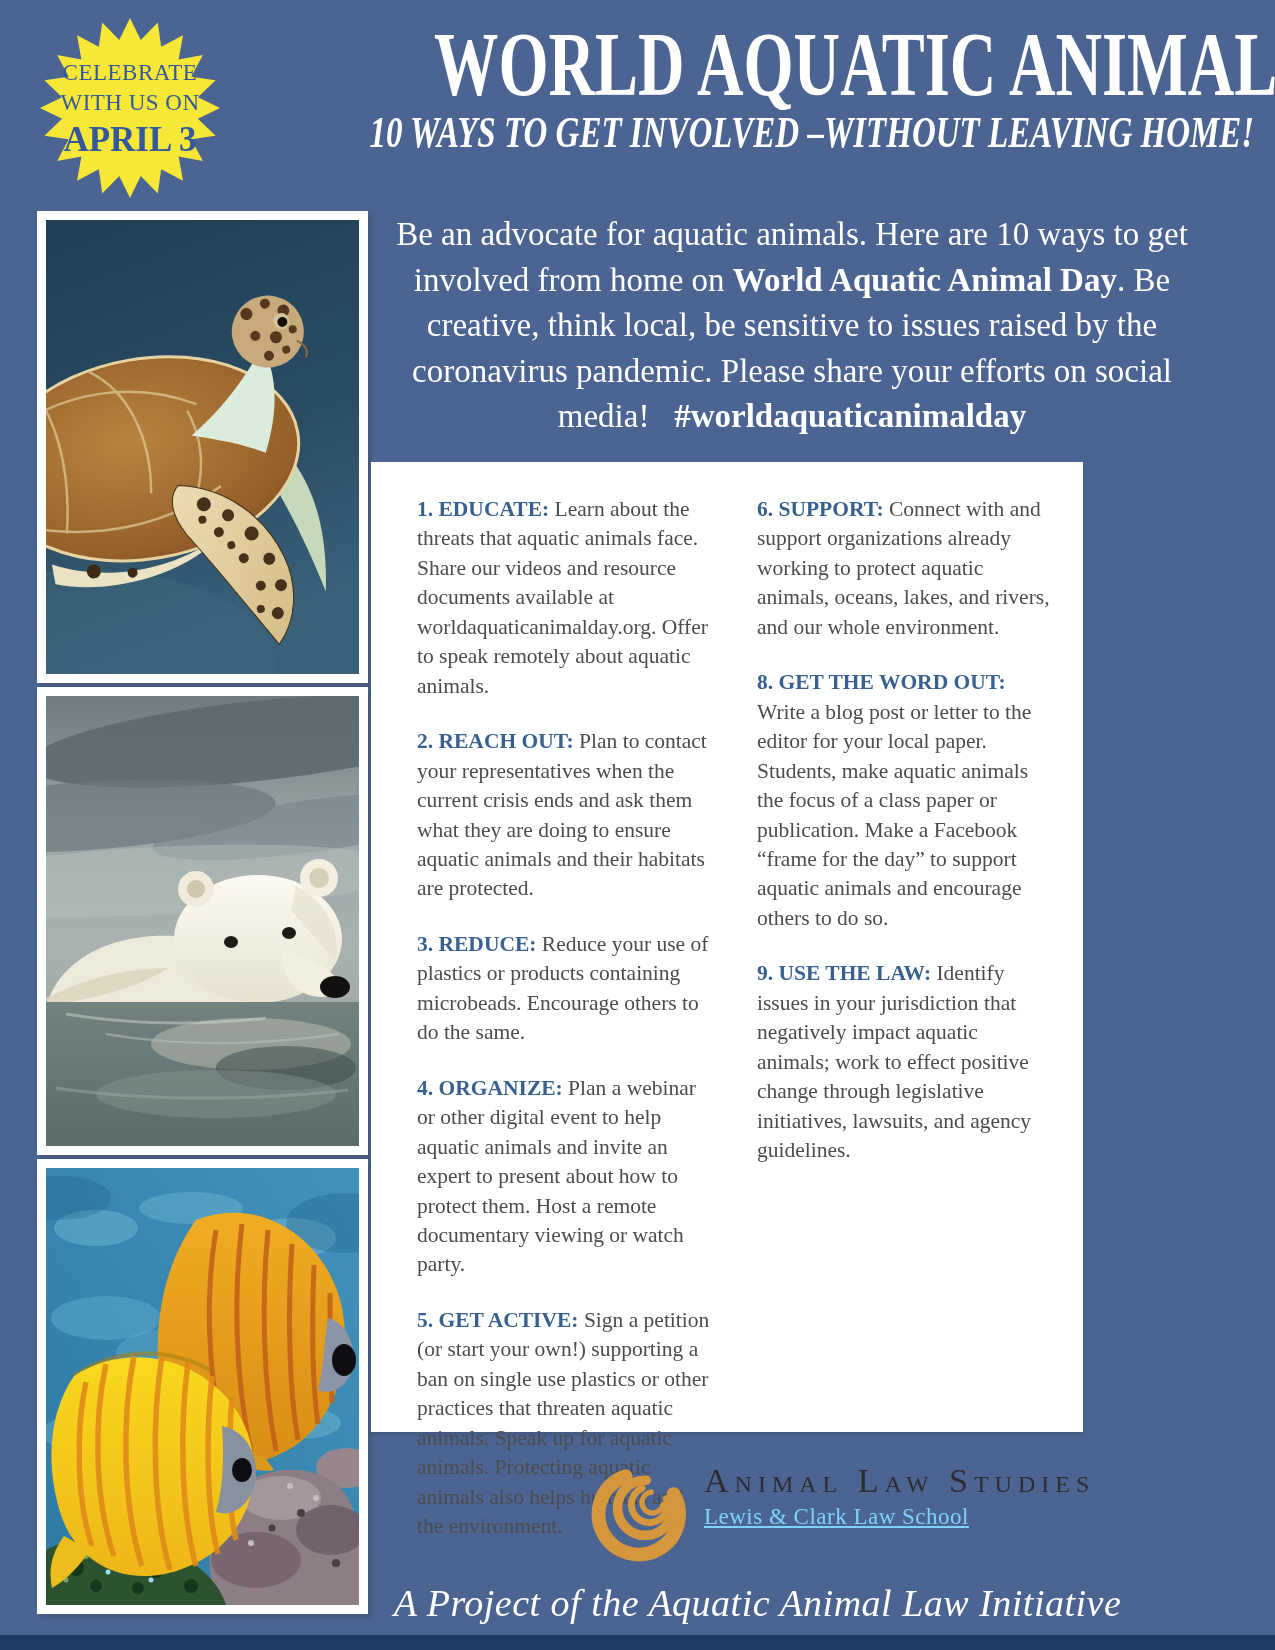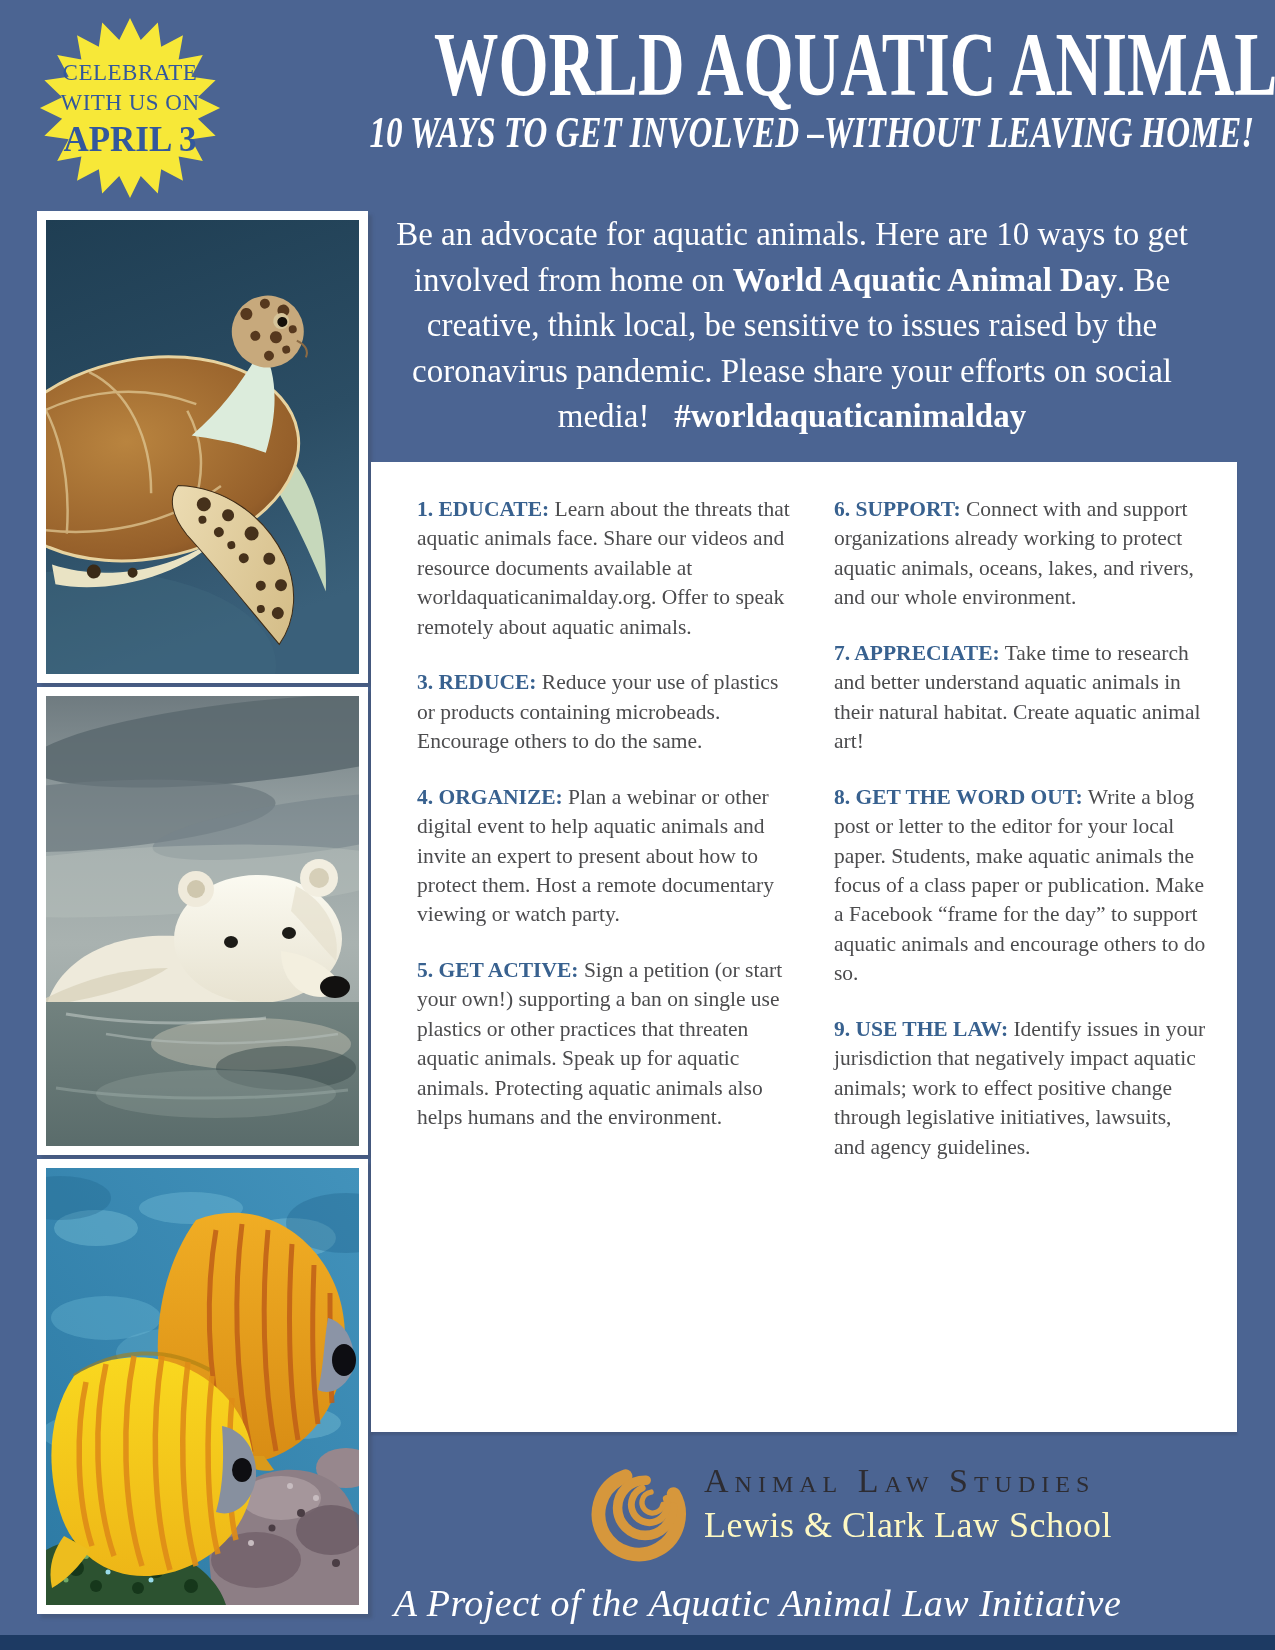--- a/index.html
+++ b/index.html
@@ -33,33 +33,33 @@
   .photos{position:absolute;left:37px;top:211px;width:331px;}
   .photo-frame{background:#fff;padding:9px;margin-bottom:4px;box-shadow:4px 4px 3px rgba(60,72,95,.35);}
   .photo-frame svg{display:block;width:313px;}
 
   
   .intro{position:absolute;left:383px;top:212px;width:818px;text-align:center;
          color:var(--heading-text);font-size:33px;line-height:1.38;}
   .intro b{font-weight:bold;}
 
   
-  .whitebox{position:absolute;left:371px;top:462px;width:866px;height:970px;background:var(--box-bg);
+  .whitebox{position:absolute;left:371px;top:462px;width:712px;height:970px;background:var(--box-bg);
             box-sizing:border-box;padding:33px 30px 16px 46px;display:flex;gap:44px;
             box-shadow:0 3px 2px rgba(55,66,90,.3);}
   .col{flex:1;min-width:0;}
   .item{margin:0 0 26px 0;font-size:21.5px;line-height:1.37;color:var(--body-text);}
   .item b{color:var(--label-blue);font-weight:bold;}
 
   
   .logo-mark{position:absolute;left:590px;top:1458px;width:106px;height:106px;}
   .logo-text{position:absolute;left:704px;top:1462px;color:var(--logo-text);}
   .logo-l1{font-size:26px;font-variant:small-caps;letter-spacing:4px;line-height:1.1;}
   .logo-l2{font-size:34px;font-variant:small-caps;letter-spacing:6px;line-height:1.05;margin-top:1px;}
-  .logo-l3{font-size:36px;letter-spacing:.5px;margin-top:5px;color:#fef9c3;}
+  .logo-l3{font-size:23px;letter-spacing:.5px;margin-top:5px;color:#7dd3fc;text-decoration:underline;}
 
   
   .footer{position:absolute;left:290px;top:1581px;width:935px;text-align:center;
           color:var(--heading-text);font-size:38px;font-style:italic;letter-spacing:.5px;}
   .bottom-bar{position:absolute;left:0;bottom:0;width:100%;height:15px;background:var(--bottom-bar);}
 </style>
 </head>
 <body>
 
 <div class="page">
@@ -283,27 +283,27 @@
     </div>
   </div>
 
   <div class="intro">
     <span>Be an advocate for aquatic animals. Here are 10 ways to get involved from home on </span><b>World Aquatic Animal Day</b><span>. Be creative, think local, be sensitive to issues raised by the coronavirus pandemic. Please share your efforts on social media!&nbsp;&nbsp; </span><b>#worldaquaticanimalday</b>
   </div>
 
   <div class="whitebox">
     <div class="col">
       <p class="item"><b>1. EDUCATE:</b> <span>Learn about the threats that aquatic animals face. Share our videos and resource documents available at worldaquaticanimalday.org. Offer to speak remotely about aquatic animals.</span></p>
+      <p class="item"><b>2. REACH OUT:</b> <span>Plan to contact your representatives when the current crisis ends and ask them what they are doing to ensure aquatic animals and their habitats are protected.</span></p>
       <p class="item"><b>3. REDUCE:</b> <span>Reduce your use of plastics or products containing microbeads. Encourage others to do the same.</span></p>
       <p class="item"><b>4. ORGANIZE:</b> <span>Plan a webinar or other digital event to help aquatic animals and invite an expert to present about how to protect them. Host a remote documentary viewing or watch party.</span></p>
       <p class="item"><b>5. GET ACTIVE:</b> <span>Sign a petition (or start your own!) supporting a ban on single use plastics or other practices that threaten aquatic animals. Speak up for aquatic animals. Protecting aquatic animals also helps humans and the environment.</span></p>
     </div>
     <div class="col">
       <p class="item"><b>6. SUPPORT:</b> <span>Connect with and support organizations already working to protect aquatic animals, oceans, lakes, and rivers, and our whole environment.</span></p>
-      <p class="item"><b>7. APPRECIATE:</b> <span>Take time to research and better understand aquatic animals in their natural habitat. Create aquatic animal art!</span></p>
       <p class="item"><b>8. GET THE WORD OUT:</b> <span>Write a blog post or letter to the editor for your local paper. Students, make aquatic animals the focus of a class paper or publication. Make a Facebook “frame for the day” to support aquatic animals and encourage others to do so.</span></p>
       <p class="item"><b>9. USE THE LAW:</b> <span>Identify issues in your jurisdiction that negatively impact aquatic animals; work to effect positive change through legislative initiatives, lawsuits, and agency guidelines.</span></p>
     </div>
   </div>
 
   <svg class="logo-mark" viewBox="0 0 100 100">
     <g fill="none" stroke="var(--logo-orange)" stroke-linecap="round">
       <circle cx="46" cy="53" r="38" pathLength="100" stroke-width="13" stroke-dasharray="78 22" transform="rotate(-30 46 53)"></circle>
       <circle cx="52" cy="47" r="26" pathLength="100" stroke-width="9" stroke-dasharray="76 24"></circle>
       <circle cx="56" cy="44" r="17" pathLength="100" stroke-width="6.5" stroke-dasharray="74 26" transform="rotate(-20 56 44)"></circle>

